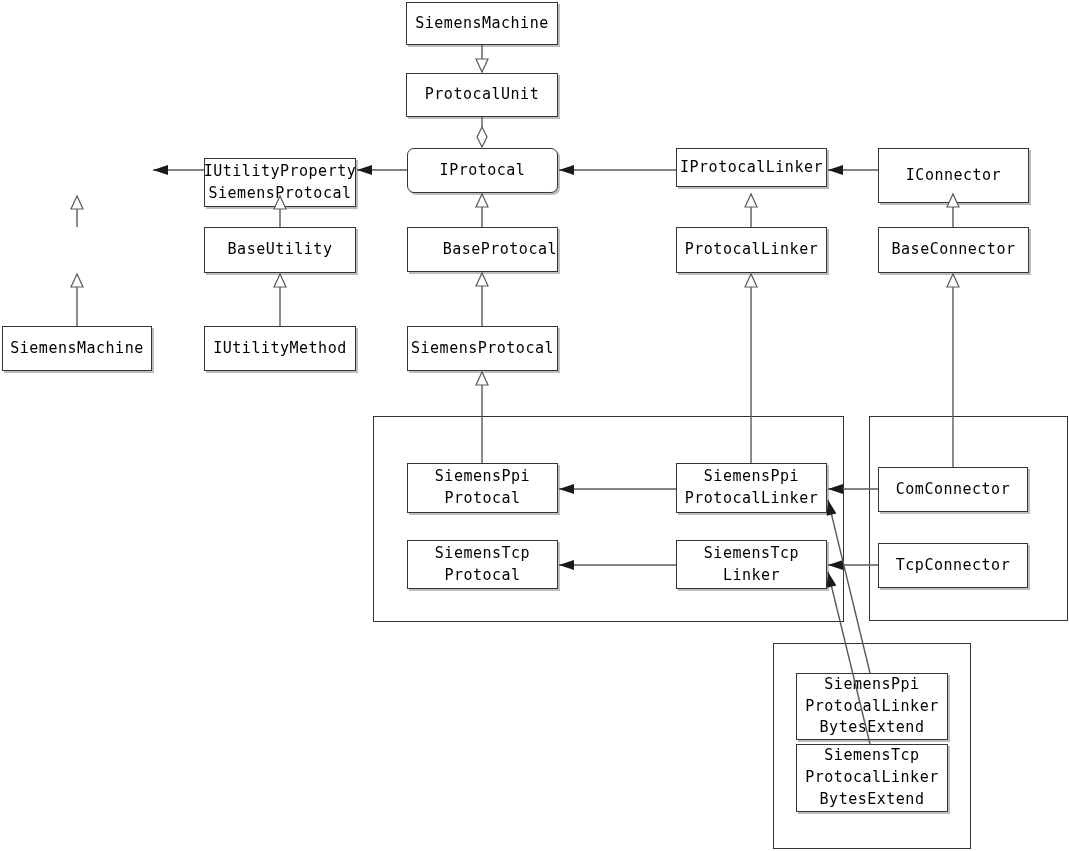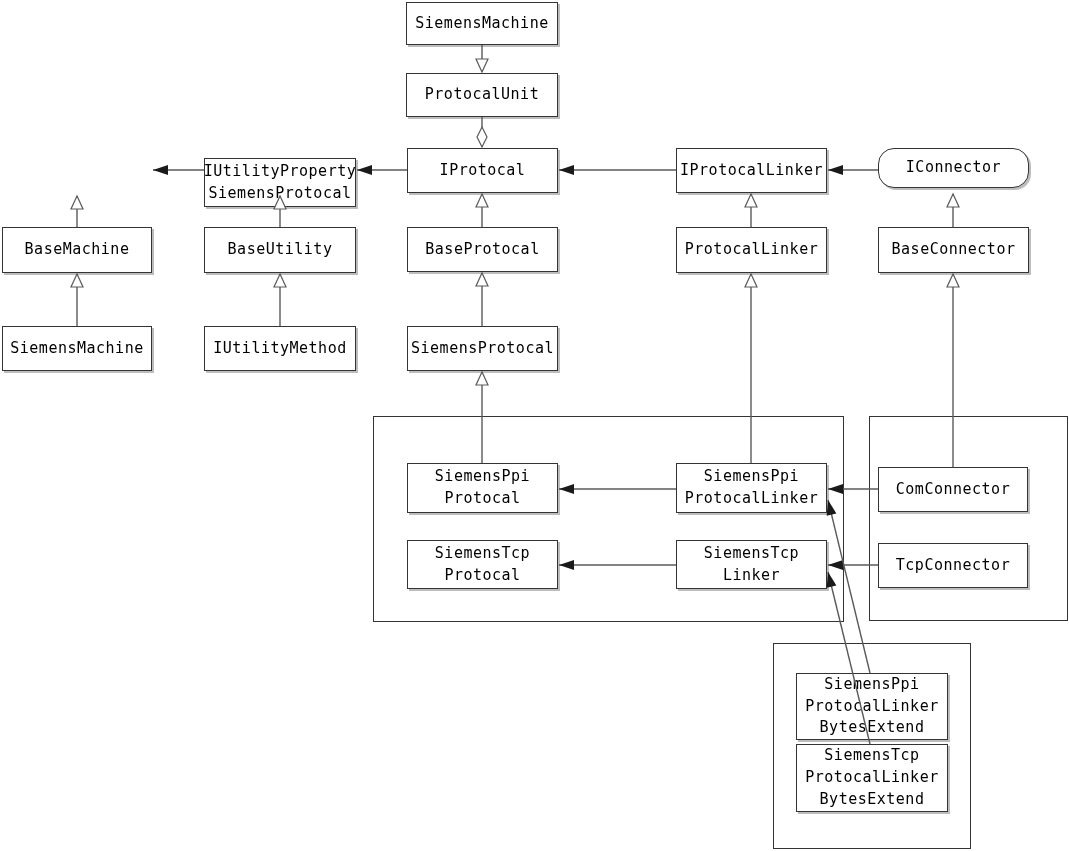--- a/index.html
+++ b/index.html
@@ -96,36 +96,33 @@
     <div class="node" style="left: 406px; top: 2px; width: 152px; height: 43px;">
       <div class="node-line">SiemensMachine</div>
     </div>
     <div class="node" style="left: 406px; top: 73px; width: 152px; height: 44px;">
       <div class="node-line">ProtocalUnit</div>
     </div>
     <div class="node" style="left: 204px; top: 158px; width: 152px; height: 49px;">
       <div class="node-line">IUtilityProperty</div>
       <div class="node-line">SiemensProtocal</div>
     </div>
-    <div class="node" style="left: 407px; top: 148px; width: 151px; height: 45px;">
+    <div class="node" style="left: 407px; top: 148px; width: 151px; height: 45px; border-radius: 7px;">
       <div class="node-line">IProtocal</div>
     </div>
-    <div class="node" style="left: 676px; top: 148px; width: 151px; height: 45px;">
+    <div class="node" style="left: 676px; top: 148px; width: 151px; height: 39px;">
       <div class="node-line">IProtocalLinker</div>
     </div>
-    <div class="node" style="left: 878px; top: 148px; width: 151px; height: 40px; border-radius: 16px;">
+    <div class="node" style="left: 878px; top: 148px; width: 151px; height: 55px;">
       <div class="node-line">IConnector</div>
-    </div>
-    <div class="node" style="left: 2px; top: 227px; width: 150px; height: 46px;">
-      <div class="node-line">BaseMachine</div>
     </div>
     <div class="node" style="left: 204px; top: 227px; width: 152px; height: 46px;">
       <div class="node-line">BaseUtility</div>
     </div>
-    <div class="node" style="left: 407px; top: 227px; width: 151px; height: 45px;">
+    <div class="node" style="left: 407px; top: 227px; width: 151px; height: 45px; align-items: flex-end;">
       <div class="node-line">BaseProtocal</div>
     </div>
     <div class="node" style="left: 676px; top: 227px; width: 151px; height: 46px;">
       <div class="node-line">ProtocalLinker</div>
     </div>
     <div class="node" style="left: 878px; top: 227px; width: 151px; height: 46px;">
       <div class="node-line">BaseConnector</div>
     </div>
     <div class="node" style="left: 2px; top: 326px; width: 150px; height: 45px;">
       <div class="node-line">SiemensMachine</div>

